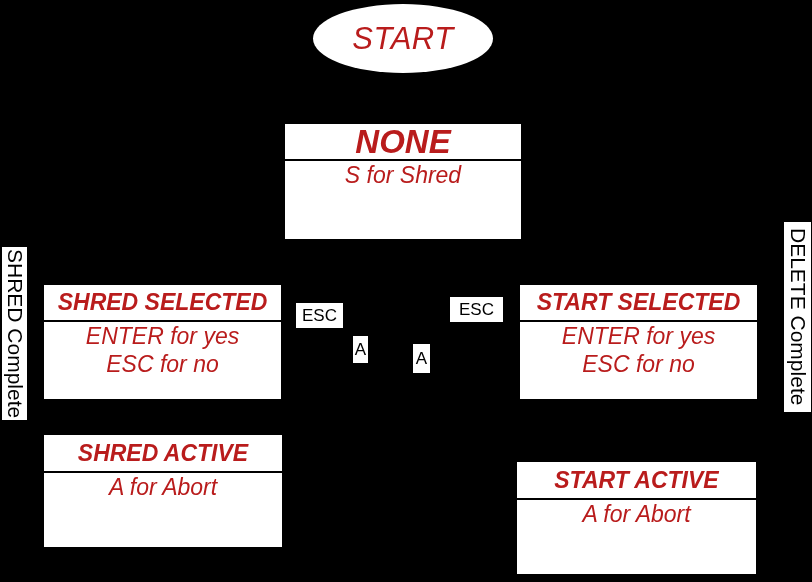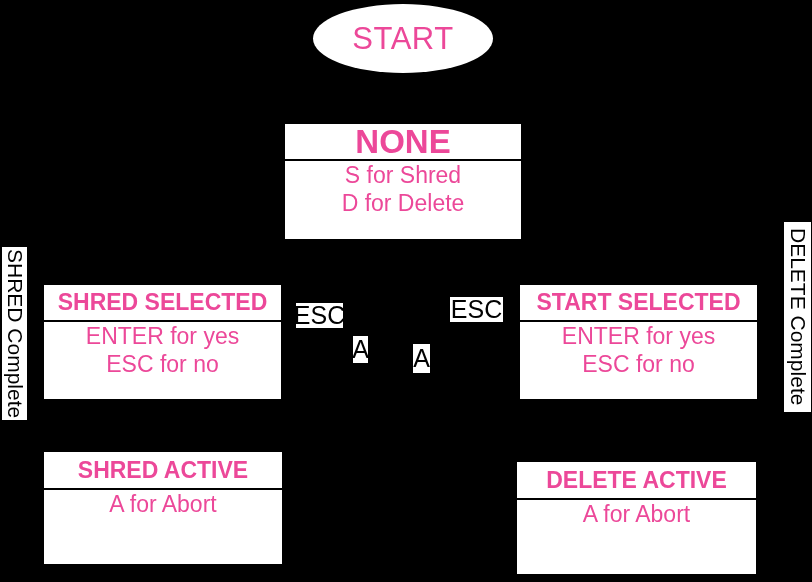--- a/index.html
+++ b/index.html
@@ -12,22 +12,23 @@
     position: relative;
     width: 812px;
     height: 582px;
     background: #000000;
     overflow: hidden;
     color: #000000;
   }
   .node {
     position: absolute;
     background: #ffffff;
-    color: #ec4899;
+    color: #b91c1c;
     box-sizing: border-box;
+    font-style: italic;
   }
   
   #start {
     left: 313px; top: 4px;
     width: 180px; height: 69px;
     border-radius: 50%;
     display: flex; align-items: center; justify-content: center;
     font-size: 31px;
     letter-spacing: 0.5px;
   }
@@ -46,30 +47,30 @@
     align-items: center; justify-content: flex-start;
     font-size: 23px;
     line-height: 28px;
   }
   #none { left: 285px; top: 124px; width: 236px; height: 115px; }
   #none .title { height: 35px; font-size: 33px; }
   #shred-selected { left: 44px;  top: 285px; width: 237px; height: 114px; }
   #shred-selected .title { height: 35px; }
   #delete-selected { left: 520px; top: 285px; width: 237px; height: 114px; }
   #delete-selected .title { height: 35px; }
-  #shred-active { left: 44px;  top: 452px; width: 238px; height: 112px; }
+  #shred-active { left: 44px;  top: 435px; width: 238px; height: 112px; }
   #shred-active .title { height: 36px; }
   #delete-active { left: 517px; top: 462px; width: 239px; height: 112px; }
   #delete-active .title { height: 36px; }
   
   .edge-label {
     position: absolute;
     background: #ffffff;
     color: #000000;
-    font-size: 25px;
+    font-size: 17px;
     display: flex; align-items: center; justify-content: center;
     box-sizing: border-box;
   }
   #esc-left  { left: 296px; top: 303px; width: 47px; height: 25px; }
   #esc-right { left: 450px; top: 297px; width: 53px; height: 25px; }
   #a-left    { left: 353px; top: 336px; width: 15px; height: 27px; }
   #a-right   { left: 413px; top: 344px; width: 17px; height: 29px; }
   
   .side-label {
     position: absolute;
@@ -91,21 +92,20 @@
 <div id="canvas">
 
   <div class="node" id="start">
     <span>START</span>
   </div>
 
   <div class="node record" id="none">
     <div class="title">NONE</div>
     <div class="body">
       <div>S for Shred</div>
-      <div>D for Delete</div>
     </div>
   </div>
 
   <div class="node record" id="shred-selected">
     <div class="title">SHRED SELECTED</div>
     <div class="body">
       <div>ENTER for yes</div>
       <div>ESC for no</div>
     </div>
   </div>
@@ -119,21 +119,21 @@
   </div>
 
   <div class="node record" id="shred-active">
     <div class="title">SHRED ACTIVE</div>
     <div class="body">
       <div>A for Abort</div>
     </div>
   </div>
 
   <div class="node record" id="delete-active">
-    <div class="title">DELETE ACTIVE</div>
+    <div class="title">START ACTIVE</div>
     <div class="body">
       <div>A for Abort</div>
     </div>
   </div>
 
   <div class="edge-label" id="esc-left">ESC</div>
   <div class="edge-label" id="esc-right">ESC</div>
   <div class="edge-label" id="a-left">A</div>
   <div class="edge-label" id="a-right">A</div>
 

